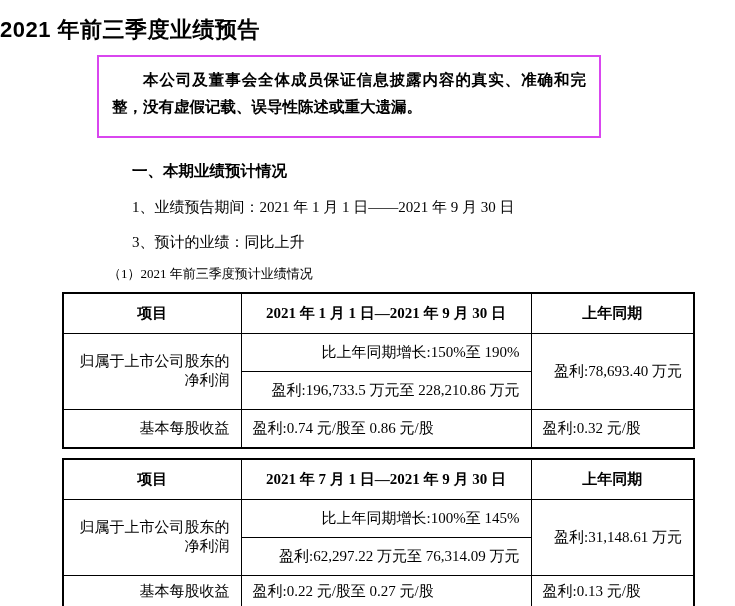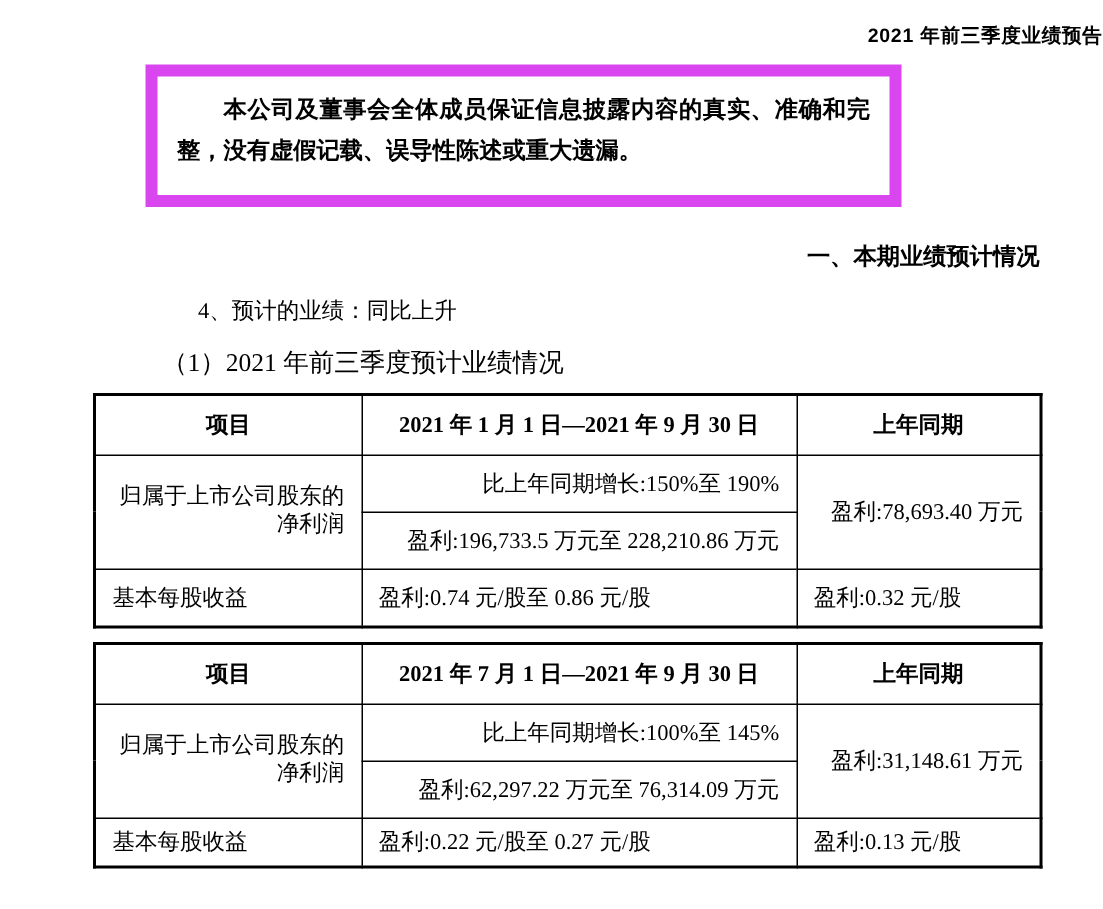--- a/index.html
+++ b/index.html
@@ -8,31 +8,31 @@
     background: #ffffff;
   }
   body {
     width: 735px; height: 606px;
     font-family: "Liberation Serif", "DejaVu Serif", serif;
     color: #000;
     overflow: hidden;
   }
   .doc-title {
     margin: 15px 0 0 0;
-    text-align: right;
-    font-size: 13px;
+    text-align: left;
+    font-size: 22px;
     font-weight: 700;
     font-family: "Liberation Sans", "DejaVu Sans", sans-serif;
     letter-spacing: 0.5px;
   }
   .disclaimer-box {
     margin: 10px 0 0 97px;
     width: 504px;
     min-height: 69px;
-    border: 8px solid #d946ef;
+    border: 2px solid #d946ef;
     padding: 9px 13px 16px 13px;
   }
   .disclaimer-box p {
     margin: 0;
     text-indent: 2em;
     font-size: 15.5px;
     line-height: 27px;
     font-weight: 700;
     font-family: "Liberation Sans", "DejaVu Sans", sans-serif;
     text-align: justify;
@@ -40,29 +40,28 @@
   .content {
     margin-left: 62px;
     width: 631px;
     font-size: 15px;
   }
   .section-heading {
     margin: 23px 0 0 70px;
     font-size: 15.5px;
     font-weight: 700;
     font-family: "Liberation Sans", "DejaVu Sans", sans-serif;
-    text-align: right;
   }
   .body-line {
     margin: 16px 0 0 70px;
     font-size: 15px;
   }
   .table-caption {
     margin: 13px 0 0 46px;
-    font-size: 17px;
+    font-size: 13px;
   }
   table.forecast {
     margin-top: 9px;
     width: 631px;
     border-collapse: collapse;
     table-layout: fixed;
     border: 2px solid #000;
   }
   table.forecast th, table.forecast td {
     border: 1px solid #000;
@@ -77,40 +76,41 @@
     height: 40px;
     padding: 2px 4px;
   }
   .col-item   { width: 178px; }
   .col-period { width: 290px; }
   .col-prior  { width: 163px; }
   td.row-label {
     text-align: justify;
     line-height: 19px;
   }
-  td.eps-label { line-height: normal; }
+  td.eps-label { line-height: normal; text-align: right; }
   tr.subrow td { height: 38px; text-align: right; }
   tr.eps-row td { height: 39px; }
   table.forecast.second tr.eps-row td { height: 33px; }
 </style>
 </head>
 <body>
 
 <div>
 
   <h1 class="doc-title">2021 年前三季度业绩预告</h1>
 
   <div class="disclaimer-box">
     <p>本公司及董事会全体成员保证信息披露内容的真实、准确和完整，没有虚假记载、误导性陈述或重大遗漏。</p>
   </div>
 
   <div class="content">
 
     <p class="section-heading">一、本期业绩预计情况</p>
-    <p class="body-line">4、预计的业绩：同比上升</p>
+    <p class="body-line">1、业绩预告期间：2021 年 1 月 1 日——2021 年 9 月 30 日</p>
+    <p class="body-line">3、预计的业绩：同比上升</p>
 
     <p class="table-caption">（1）2021 年前三季度预计业绩情况</p>
 
     <table class="forecast first">
       <colgroup>
         <col class="col-item">
           <col class="col-period">
           <col class="col-prior">
       </colgroup>
       <tbody>

